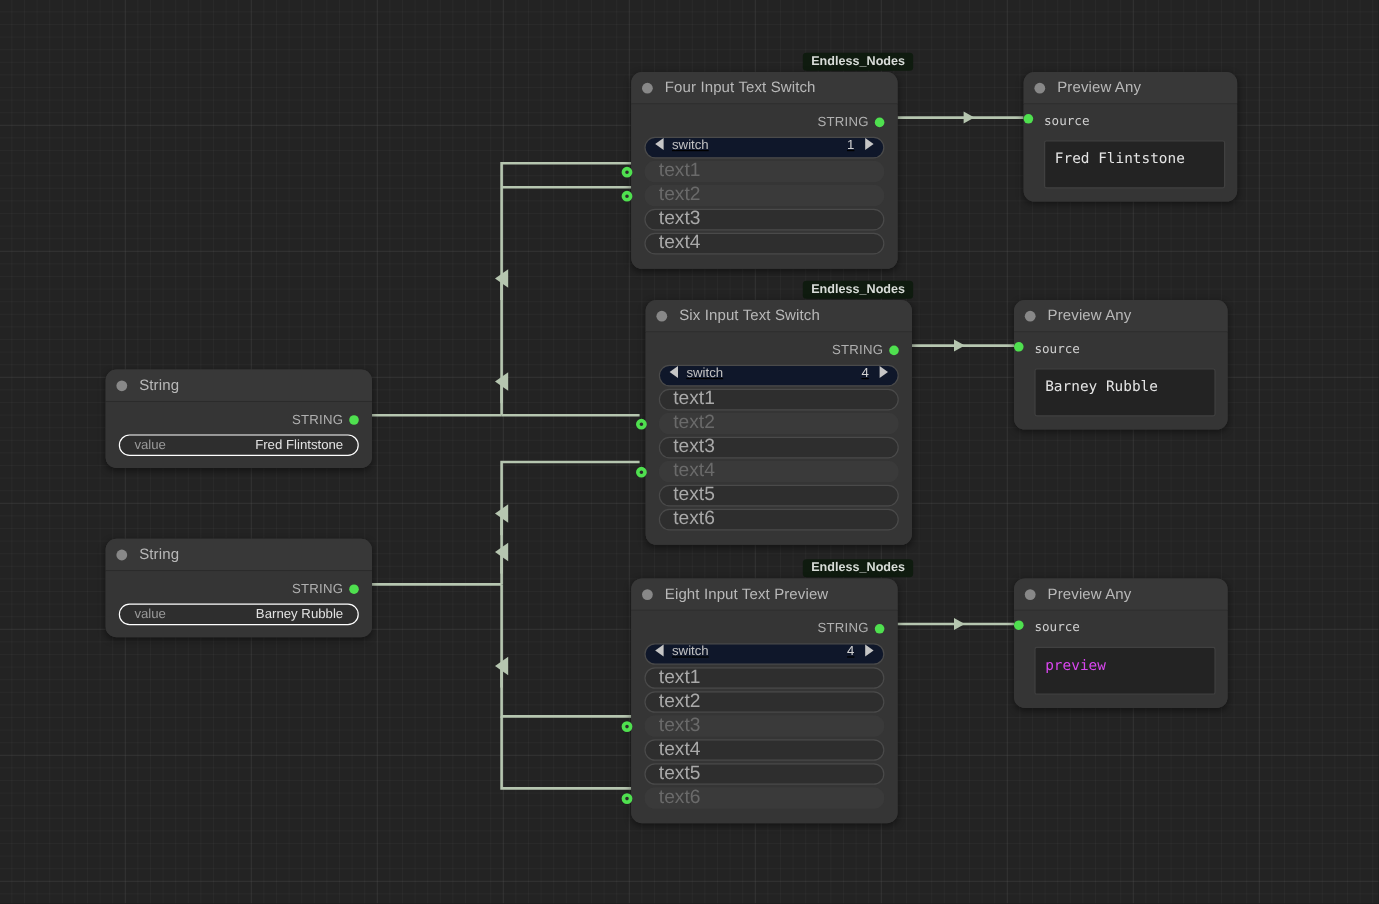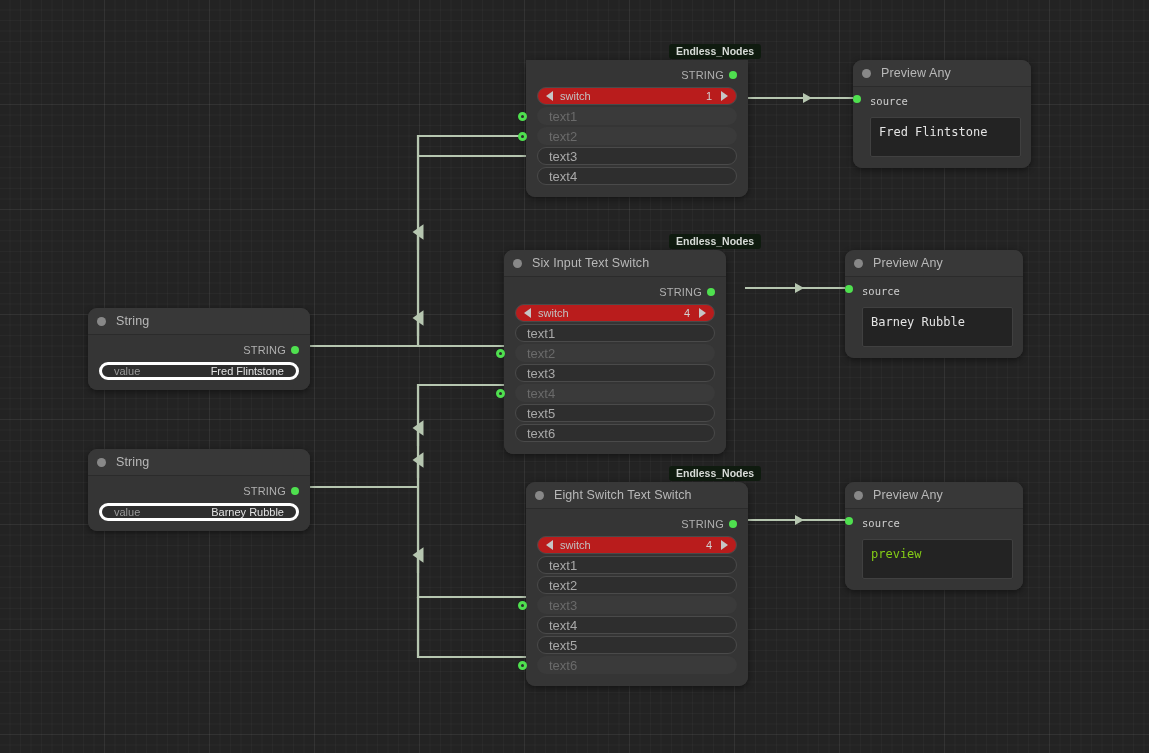--- a/index.html
+++ b/index.html
@@ -102,26 +102,26 @@
     width: 8px; height: 8px;
     border-radius: 50%;
     background: #4fe04f;
   }
 
   
   .w-switch {
     position: relative;
     height: 18px;
     border-radius: 9px;
-    background: #b91c1c;
+    background: #0f172a;
     border: 1px solid #4a4a4a;
     display: flex;
-    align-items: center;
     margin-bottom: 2px;
     box-sizing: border-box;
+    text-decoration: underline;
   }
   .w-switch .arrow {
     width: 0; height: 0;
     flex: none;
   }
   .arrow-l {
     margin-left: 8px;
     border-top: 5px solid transparent;
     border-bottom: 5px solid transparent;
     border-right: 7px solid #c6c6c6;
@@ -156,42 +156,42 @@
   }
   .w-row.free {
     background: #2e2e2e;
     border: 1px solid #4a4a4a;
   }
   .w-row.linked {
     background: #3a3a3a;
     border: 1px solid transparent;
   }
   .w-row-label {
-    font-size: 13px;
+    font-size: 16px;
     margin-left: 11px;
   }
   .w-row.free .w-row-label { color: #a9a9a9; }
   .w-row.linked .w-row-label { color: #6a6a6a; }
   .dot-in {
     position: absolute;
     left: -20px;
     width: 9px; height: 9px;
     border-radius: 50%;
     background: #2c2c2c;
     border: 3px solid #4fe04f;
     box-sizing: border-box;
   }
 
   
   .w-value {
     position: relative;
     height: 18px;
     border-radius: 9px;
     background: #2e2e2e;
-    border: 3px solid #ffffff;
+    border: 1px solid #ffffff;
     display: flex;
     align-items: center;
     justify-content: space-between;
     box-sizing: border-box;
   }
   .w-value-name {
     font-size: 11px;
     color: #9a9a9a;
     margin-left: 12px;
   }
@@ -225,21 +225,21 @@
     background: #232323;
     border: 1px solid #404040;
     border-radius: 2px;
     padding: 7px 8px;
     box-sizing: border-box;
     font-family: "DejaVu Sans Mono", monospace;
     font-size: 12px;
     line-height: 1.3;
   }
   .prev-text { color: #e4e4e4; }
-  .prev-text.placeholder { color: #84cc16; }
+  .prev-text.placeholder { color: #d946ef; }
 </style>
 </head>
 <body>
 
 <div id="canvas">
 
   <svg id="wires" viewBox="0 0 1149 753" xmlns="http://www.w3.org/2000/svg">
     <defs>
       <marker id="arrUp" markerWidth="9" markerHeight="9" refX="4.5" refY="4.5" orient="auto">
         <path d="M1,7 L4.5,2 L8,7 Z" fill="#b6c6b0"></path>
@@ -303,20 +303,24 @@
       </div>
       <div class="w-value">
         <span class="w-value-name">value</span>
         <span class="w-value-val">Barney Rubble</span>
       </div>
     </div>
   </div>
 
   <div class="badge" style="left:669px; top:44px;">Endless_Nodes</div>
   <div class="node" style="left:526px; top:60px; width:222px;">
+    <div class="node-title">
+      <span class="node-title-dot"></span>
+      <span class="node-title-text">Four Input Text Switch</span>
+    </div>
     <div class="node-body">
       <div class="out-row">
         <span class="out-label">STRING</span>
         <span class="dot-out"></span>
       </div>
       <div class="w-switch">
         <span class="arrow arrow-l"></span>
         <span class="w-switch-name">switch</span>
         <span class="w-switch-val">1</span>
         <span class="arrow arrow-r"></span>
@@ -332,21 +336,21 @@
       <div class="w-row free">
         <span class="w-row-label">text3</span>
       </div>
       <div class="w-row free">
         <span class="w-row-label">text4</span>
       </div>
     </div>
   </div>
 
   <div class="badge" style="left:669px; top:234px;">Endless_Nodes</div>
-  <div class="node" style="left:504px; top:250px; width:222px;">
+  <div class="node" style="left:538px; top:250px; width:222px;">
     <div class="node-title">
       <span class="node-title-dot"></span>
       <span class="node-title-text">Six Input Text Switch</span>
     </div>
     <div class="node-body">
       <div class="out-row">
         <span class="out-label">STRING</span>
         <span class="dot-out"></span>
       </div>
       <div class="w-switch">
@@ -375,21 +379,21 @@
       <div class="w-row free">
         <span class="w-row-label">text6</span>
       </div>
     </div>
   </div>
 
   <div class="badge" style="left:669px; top:466px;">Endless_Nodes</div>
   <div class="node" style="left:526px; top:482px; width:222px;">
     <div class="node-title">
       <span class="node-title-dot"></span>
-      <span class="node-title-text">Eight Switch Text Switch</span>
+      <span class="node-title-text">Eight Input Text Preview</span>
     </div>
     <div class="node-body">
       <div class="out-row">
         <span class="out-label">STRING</span>
         <span class="dot-out"></span>
       </div>
       <div class="w-switch">
         <span class="arrow arrow-l"></span>
         <span class="w-switch-name">switch</span>
         <span class="w-switch-val">4</span>

